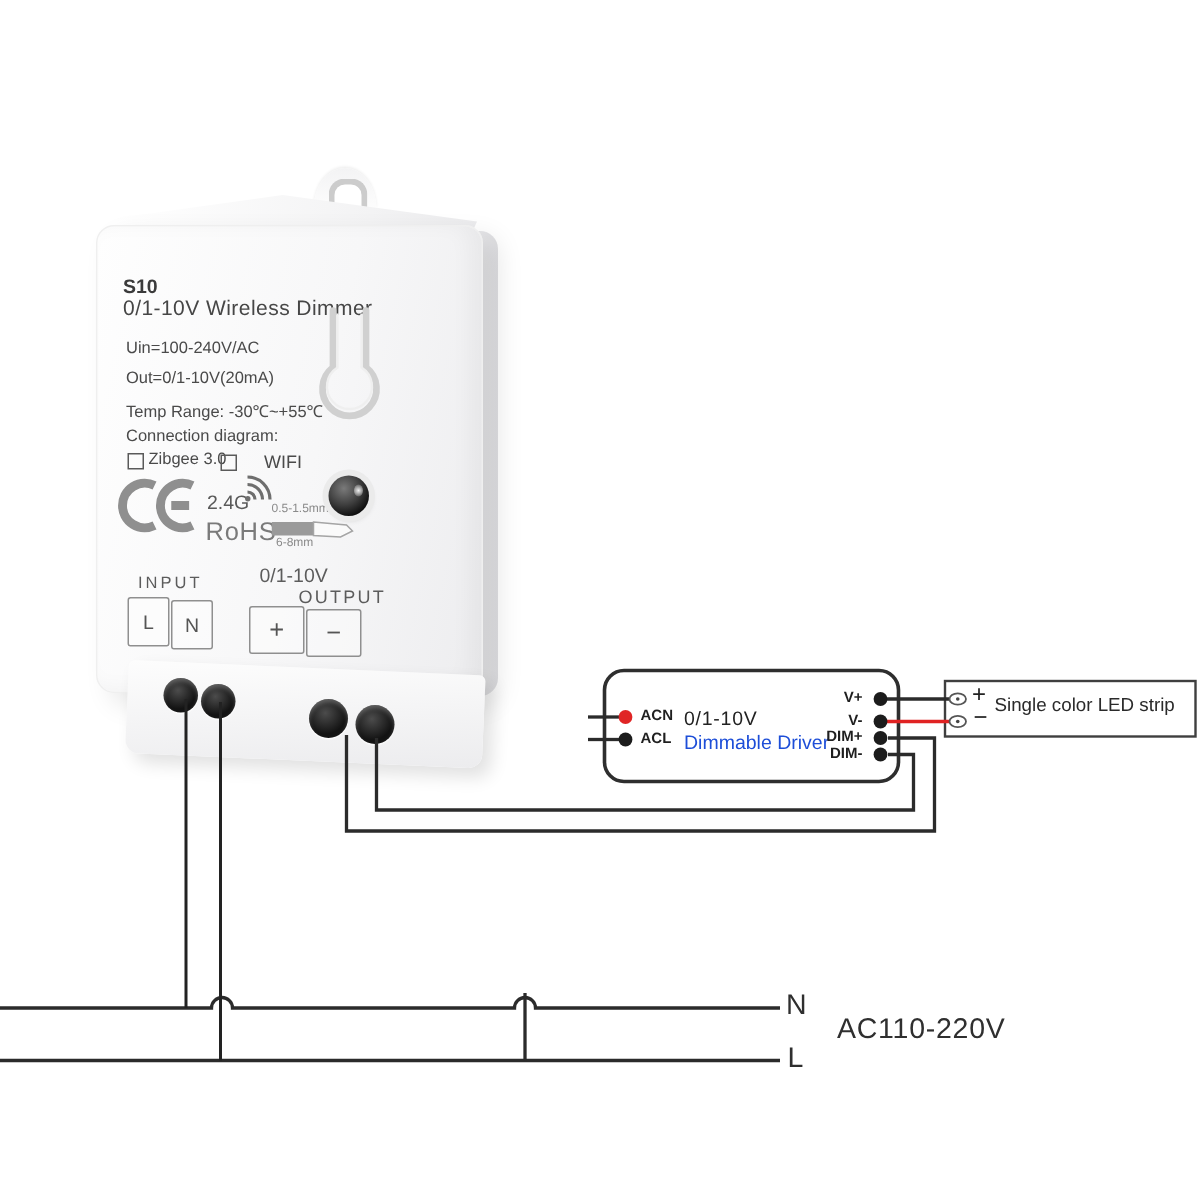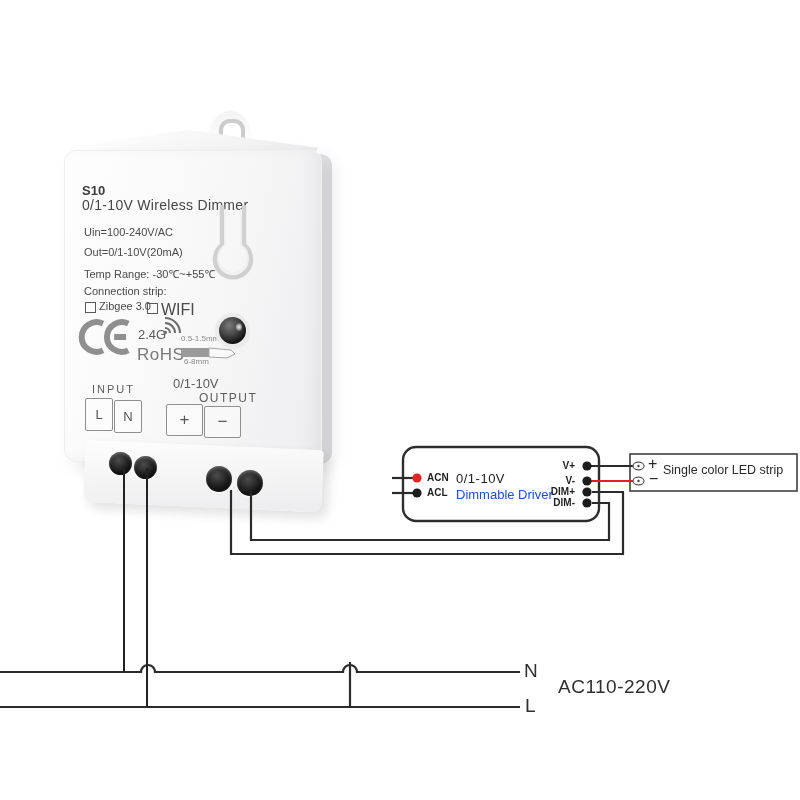--- a/index.html
+++ b/index.html
@@ -63,26 +63,26 @@
     <div class="hole" style="left:49px;top:344px;width:23px;height:23px;"></div>
     <div class="hole" style="left:74px;top:348px;width:23px;height:23px;"></div>
     <div class="hole" style="left:146px;top:358px;width:26px;height:26px;"></div>
     <div class="hole" style="left:177px;top:362px;width:26px;height:26px;"></div>
 
     <div class="t" style="left:22px;top:75px;font-size:13px;font-weight:bold;color:#3b3b3b;">S10</div>
     <div class="t" style="left:22px;top:89px;font-size:14px;color:#464646;letter-spacing:0.3px;">0/1-10V Wireless Dimmer</div>
     <div class="t" style="left:24px;top:118px;font-size:11px;">Uin=100-240V/AC</div>
     <div class="t" style="left:24px;top:138px;font-size:11px;">Out=0/1-10V(20mA)</div>
     <div class="t" style="left:24px;top:158px;font-size:11px;">Temp Range: -30℃~+55℃</div>
-    <div class="t" style="left:24px;top:177px;font-size:11px;">Connection strip:</div>
+    <div class="t" style="left:24px;top:177px;font-size:11px;">Connection diagram:</div>
 
     <span class="chk" style="left:25px;top:194px;"></span>
     <div class="t" style="left:39px;top:192px;font-size:11px;">Zibgee 3.0</div>
     <span class="chk" style="left:87px;top:195px;"></span>
-    <div class="t" style="left:101px;top:193px;font-size:16px;">WIFI</div>
+    <div class="t" style="left:116px;top:193px;font-size:12px;">WIFI</div>
 
     <svg class="abs" style="left:17px;top:205px;" width="58" height="48" viewBox="0 0 78 50">
       <path d="M 35 7 A 20 20 0 1 0 35 43" fill="none" stroke="#8f8f8f" stroke-width="8"></path>
       <path d="M 69 7 A 20 20 0 1 0 69 43" fill="none" stroke="#8f8f8f" stroke-width="8"></path>
       <line x1="50" y1="25" x2="66" y2="25" stroke="#8f8f8f" stroke-width="8"></line>
     </svg>
 
     <div class="t" style="left:78px;top:219px;font-size:13px;color:#5a5a5a;">2.4G</div>
     <svg class="abs" style="left:102px;top:201px;" width="26" height="26" viewBox="0 0 26 26">
       <path d="M 3 9 A 15 15 0 0 1 18 24" fill="none" stroke="#6e6e6e" stroke-width="2.1"></path>

